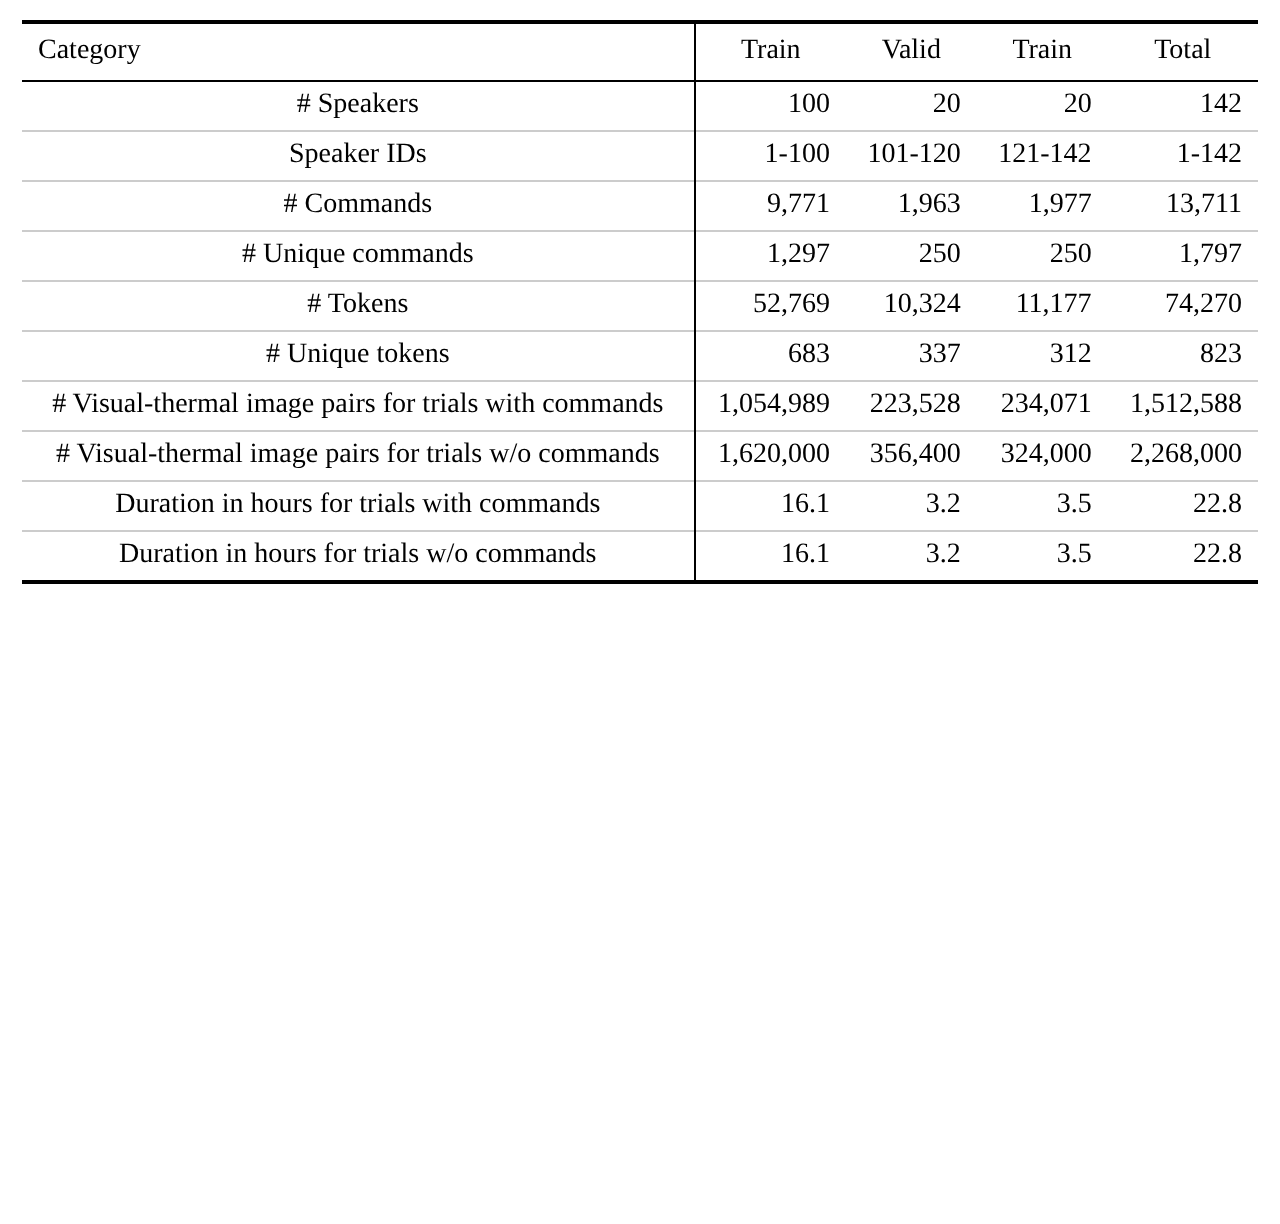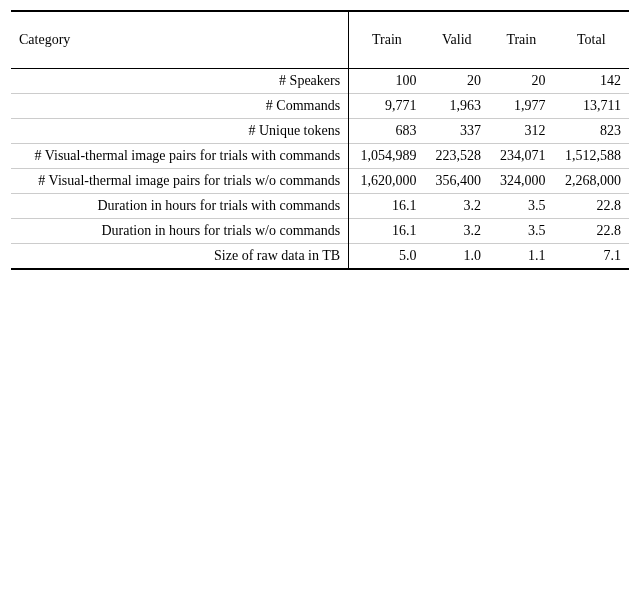--- a/index.html
+++ b/index.html
@@ -21,35 +21,35 @@
       width: 100%;
       border-collapse: collapse;
       border-top: 2px solid #000;
       border-bottom: 2px solid #000;
     }
     thead tr {
       border-bottom: 1px solid #000;
     }
     th {
       text-align: center;
-      padding: 20px 8px;
+      padding: 6px 8px;
       font-weight: normal;
       font-style: normal;
     }
     th.category-col {
       text-align: left;
       border-right: 1px solid #000;
     }
     td {
       text-align: right;
       padding: 4px 8px;
       vertical-align: middle;
     }
     td.category-col {
-      text-align: right;
+      text-align: center;
       border-right: 1px solid #000;
       vertical-align: top;
     }
     tr {
       border-bottom: 0.5px solid #ccc;
     }
     tr:last-child {
       border-bottom: none;
     }
     thead th {
@@ -72,25 +72,46 @@
     </thead>
     <tbody id="table-body">
     <tr>
           <td class="category-col"># Speakers</td>
           <td>100</td>
           <td>20</td>
           <td>20</td>
           <td>142</td>
         </tr>
         <tr>
+          <td class="category-col">Speaker IDs</td>
+          <td>1-100</td>
+          <td>101-120</td>
+          <td>121-142</td>
+          <td>1-142</td>
+        </tr>
+        <tr>
           <td class="category-col"># Commands</td>
           <td>9,771</td>
           <td>1,963</td>
           <td>1,977</td>
           <td>13,711</td>
+        </tr>
+        <tr>
+          <td class="category-col"># Unique commands</td>
+          <td>1,297</td>
+          <td>250</td>
+          <td>250</td>
+          <td>1,797</td>
+        </tr>
+        <tr>
+          <td class="category-col"># Tokens</td>
+          <td>52,769</td>
+          <td>10,324</td>
+          <td>11,177</td>
+          <td>74,270</td>
         </tr>
         <tr>
           <td class="category-col"># Unique tokens</td>
           <td>683</td>
           <td>337</td>
           <td>312</td>
           <td>823</td>
         </tr>
         <tr style="border-top: 1px solid rgb(0, 0, 0); margin-top: 44px;">
           <td class="category-col"># Visual-thermal image pairs for trials with commands</td>
@@ -113,22 +134,15 @@
           <td>3.5</td>
           <td>22.8</td>
         </tr>
         <tr style="border-top: 1px solid rgb(0, 0, 0); margin-left: 20px;">
           <td class="category-col">Duration in hours for trials w/o commands</td>
           <td>16.1</td>
           <td>3.2</td>
           <td>3.5</td>
           <td>22.8</td>
         </tr>
-        <tr style="border-top: 1px solid rgb(0, 0, 0);">
-          <td class="category-col">Size of raw data in TB</td>
-          <td>5.0</td>
-          <td>1.0</td>
-          <td>1.1</td>
-          <td>7.1</td>
-        </tr>
       </tbody>
   </table>
 </div>
 
 </body></html>

